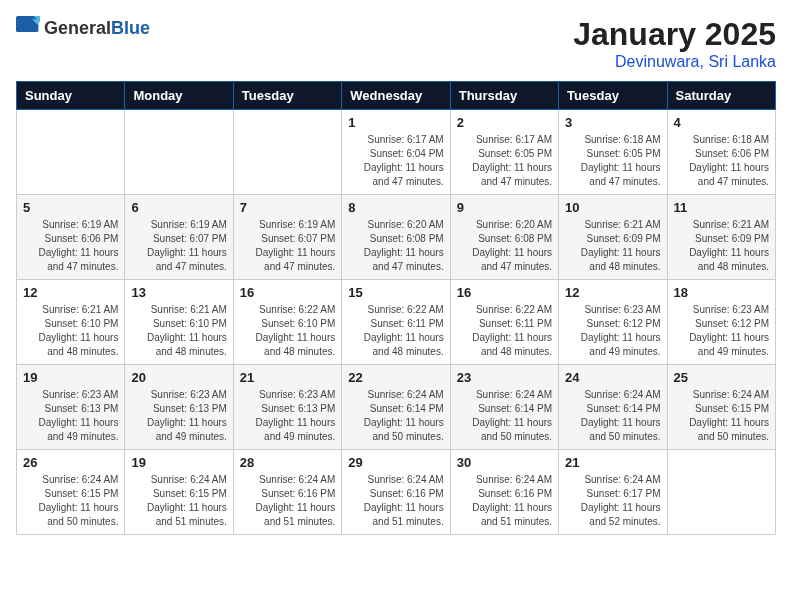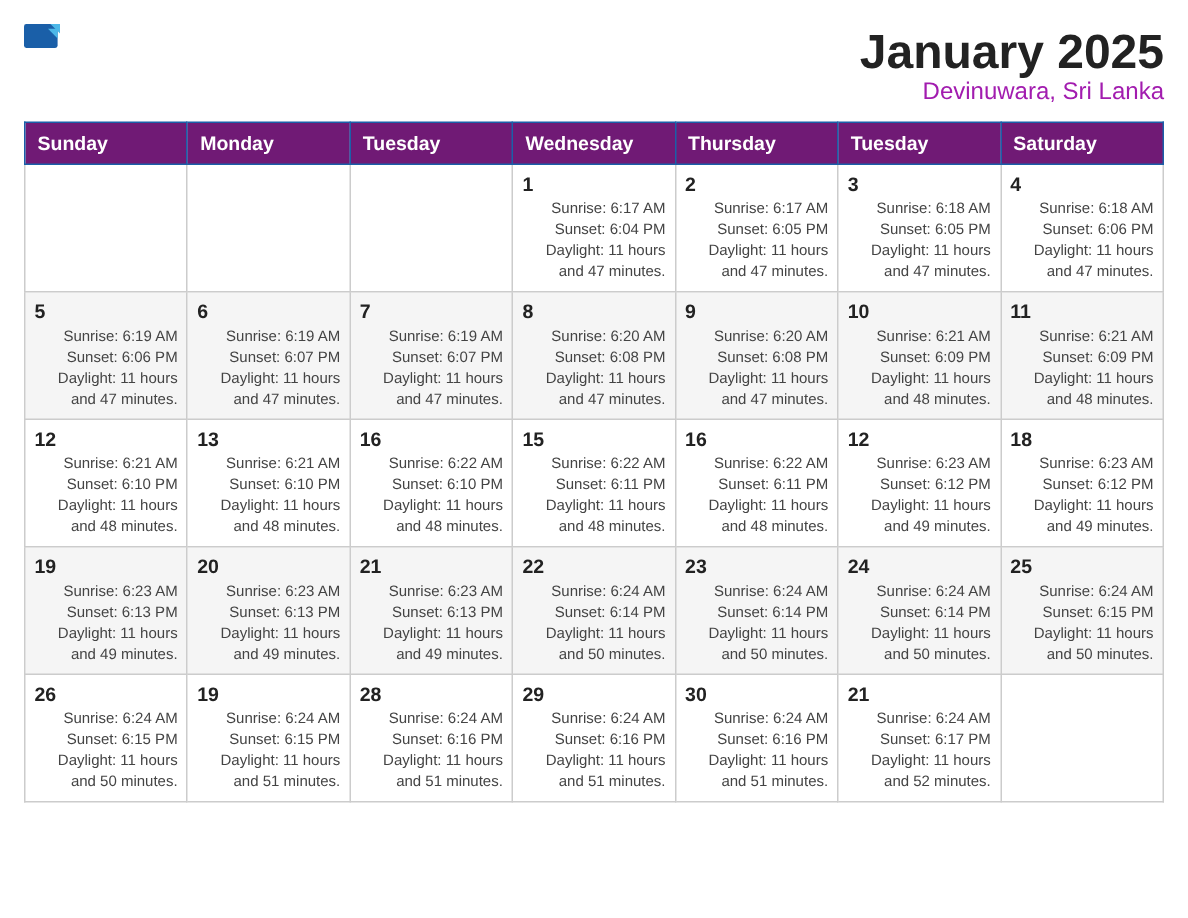--- a/index.html
+++ b/index.html
@@ -39,29 +39,29 @@
       text-align: right;
       margin-left: 48px;
     }
     .month-title {
       font-size: 32px;
       font-weight: bold;
       color: #222;
     }
     .location-title {
       font-size: 16px;
-      color: #a21caf;
+      color: #1d4ed8;
     }
     .calendar-table {
       width: 100%;
       border-collapse: collapse;
       table-layout: fixed;
     }
     .calendar-table th {
-      background-color: #701a75;
+      background-color: #0f172a;
       color: #fff;
       text-align: left;
       padding: 6px 8px;
       font-size: 13px;
       font-weight: bold;
       border: 1px solid #1a5fa8;
     }
     .calendar-table td {
       vertical-align: top;
       border: 1px solid #ccc;
@@ -94,20 +94,23 @@
 </head>
 <body>
 
 <div class="header">
   <div class="logo">
     <svg class="logo-icon" viewBox="0 0 30 30">
       <rect x="0" y="0" width="28" height="20" rx="2" fill="#1a5fa8"></rect>
       <polygon points="20,4 28,4 28,12" fill="#4db8e8"></polygon>
       <polygon points="22,0 30,0 30,8" fill="#4db8e8"></polygon>
     </svg>
+    <div>
+      <span class="logo-text-general">General</span><span class="logo-text-blue">Blue</span>
+    </div>
   </div>
   <div class="title-block">
     <div class="month-title">January 2025</div>
     <div class="location-title">Devinuwara, Sri Lanka</div>
   </div>
 </div>
 
 <table class="calendar-table">
   <thead>
     <tr id="weekday-header">

